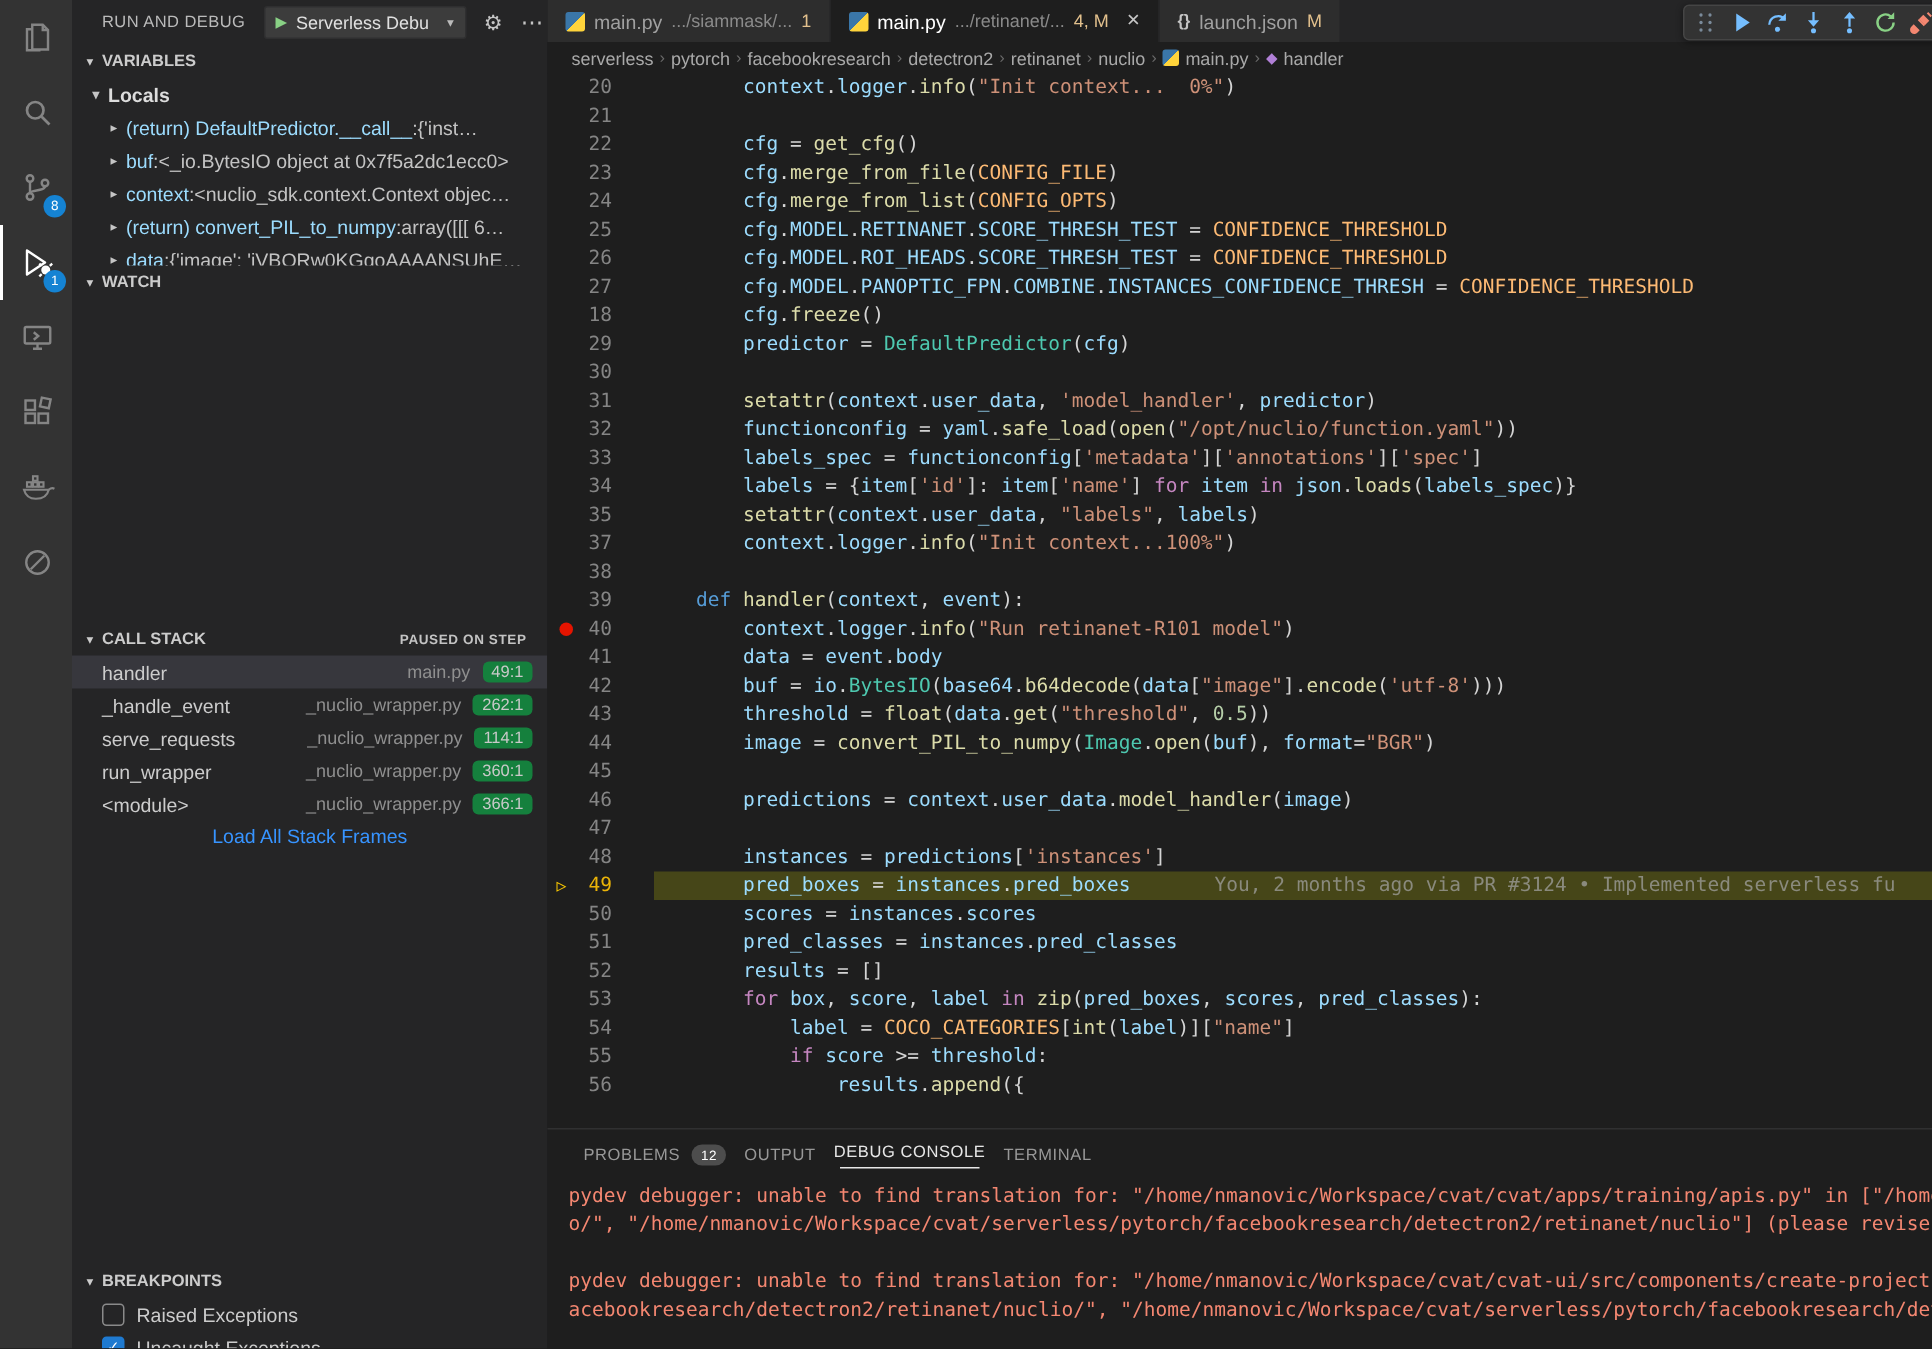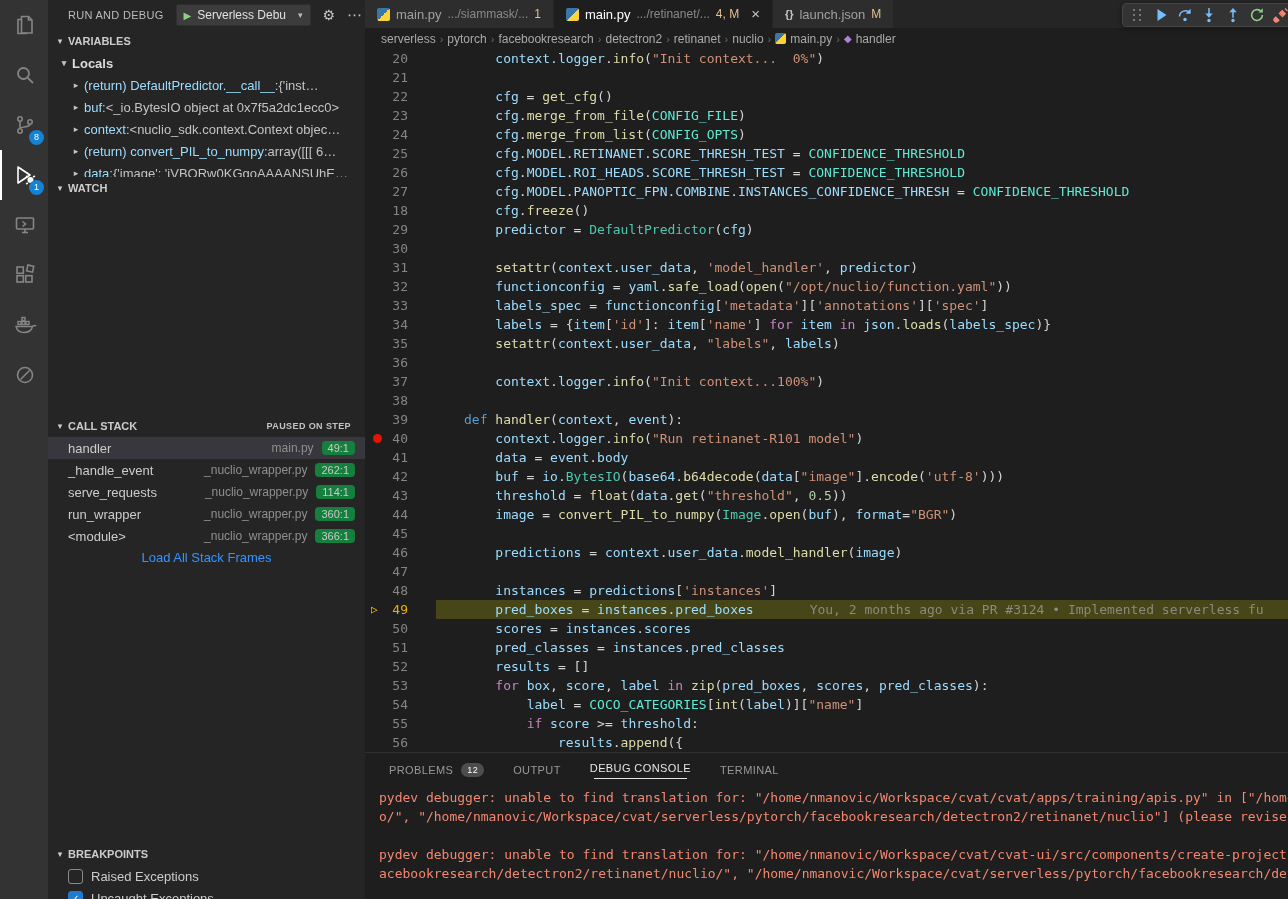--- a/index.html
+++ b/index.html
@@ -73,26 +73,26 @@
 .cl{display:flex;height:19px;line-height:19px;white-space:pre}
 .gut{flex:none;width:71px;display:flex}
 .glyph{width:27px;position:relative;flex:none}
 .bp{position:absolute;left:8px;top:5px;width:9px;height:9px;border-radius:50%;background:#e51400}
 .curarrow{position:absolute;left:6px;top:0;color:#ffcc00;font-size:11px;font-weight:bold}
 .lnum{width:16px;text-align:right;color:#858585;flex:none}
 .ltext{flex:1;padding-left:28px;overflow:hidden}
 .cl.cur .ltext{background:rgba(255,255,0,.18)}
 .cl.cur .lnum{color:#eab308}
 .tk-p{color:#d4d4d4}.tk-v{color:#9cdcfe}.tk-f{color:#dcdcaa}.tk-s{color:#ce9178}
-.tk-k{color:#569cd6}.tk-c{color:#c586c0}.tk-C{color:#5eead4}.tk-n{color:#b5cea8}.tk-t{color:#4ec9b0}
+.tk-k{color:#569cd6}.tk-c{color:#c586c0}.tk-C{color:#fdba74}.tk-n{color:#b5cea8}.tk-t{color:#4ec9b0}
 .blame{color:#8a8a7d;margin-left:56px}
 
 
 .panel{position:absolute;left:0;right:0;bottom:0;height:147px;background:#1e1e1e;border-top:1px solid #303031}
-.ptabs{height:33px;display:flex;align-items:center;gap:29px;padding-left:24px}
+.ptabs{height:33px;display:flex;align-items:center;gap:12px;padding-left:24px}
 .ptab{font-size:11px;color:#989898;letter-spacing:.4px;display:flex;align-items:center;gap:8px;cursor:pointer}
 .ptab.active{color:#e7e7e7}
 .ptab.active .plbl{box-shadow:0 5px 0 -4px #e7e7e7;padding-bottom:4px}
 .pbadge{background:#4d4d4d;color:#fff;border-radius:9px;font-size:9px;padding:2px 6px}
 .console{padding:2px 0 0 14px;font-family:"DejaVu Sans Mono",monospace;font-size:13px;line-height:19px;color:#f48771;white-space:pre;overflow:hidden}
 </style>
 </head>
 <body>
 
 <div class="app">
@@ -425,21 +425,20 @@
         <div class="cl"><div class="gut"><span class="glyph"></span><span class="lnum">26</span></div><div class="ltext"><span class="tk-p">    </span><span class="tk-v">cfg</span><span class="tk-p">.</span><span class="tk-v">MODEL</span><span class="tk-p">.</span><span class="tk-v">ROI_HEADS</span><span class="tk-p">.</span><span class="tk-v">SCORE_THRESH_TEST</span><span class="tk-p"> = </span><span class="tk-C">CONFIDENCE_THRESHOLD</span></div></div>
         <div class="cl"><div class="gut"><span class="glyph"></span><span class="lnum">27</span></div><div class="ltext"><span class="tk-p">    </span><span class="tk-v">cfg</span><span class="tk-p">.</span><span class="tk-v">MODEL</span><span class="tk-p">.</span><span class="tk-v">PANOPTIC_FPN</span><span class="tk-p">.</span><span class="tk-v">COMBINE</span><span class="tk-p">.</span><span class="tk-v">INSTANCES_CONFIDENCE_THRESH</span><span class="tk-p"> = </span><span class="tk-C">CONFIDENCE_THRESHOLD</span></div></div>
         <div class="cl"><div class="gut"><span class="glyph"></span><span class="lnum">18</span></div><div class="ltext"><span class="tk-p">    </span><span class="tk-v">cfg</span><span class="tk-p">.</span><span class="tk-f">freeze</span><span class="tk-p">()</span></div></div>
         <div class="cl"><div class="gut"><span class="glyph"></span><span class="lnum">29</span></div><div class="ltext"><span class="tk-p">    </span><span class="tk-v">predictor</span><span class="tk-p"> = </span><span class="tk-t">DefaultPredictor</span><span class="tk-p">(</span><span class="tk-v">cfg</span><span class="tk-p">)</span></div></div>
         <div class="cl"><div class="gut"><span class="glyph"></span><span class="lnum">30</span></div><div class="ltext"></div></div>
         <div class="cl"><div class="gut"><span class="glyph"></span><span class="lnum">31</span></div><div class="ltext"><span class="tk-p">    </span><span class="tk-f">setattr</span><span class="tk-p">(</span><span class="tk-v">context</span><span class="tk-p">.</span><span class="tk-v">user_data</span><span class="tk-p">, </span><span class="tk-s">'model_handler'</span><span class="tk-p">, </span><span class="tk-v">predictor</span><span class="tk-p">)</span></div></div>
         <div class="cl"><div class="gut"><span class="glyph"></span><span class="lnum">32</span></div><div class="ltext"><span class="tk-p">    </span><span class="tk-v">functionconfig</span><span class="tk-p"> = </span><span class="tk-v">yaml</span><span class="tk-p">.</span><span class="tk-f">safe_load</span><span class="tk-p">(</span><span class="tk-f">open</span><span class="tk-p">(</span><span class="tk-s">"/opt/nuclio/function.yaml"</span><span class="tk-p">))</span></div></div>
         <div class="cl"><div class="gut"><span class="glyph"></span><span class="lnum">33</span></div><div class="ltext"><span class="tk-p">    </span><span class="tk-v">labels_spec</span><span class="tk-p"> = </span><span class="tk-v">functionconfig</span><span class="tk-p">[</span><span class="tk-s">'metadata'</span><span class="tk-p">][</span><span class="tk-s">'annotations'</span><span class="tk-p">][</span><span class="tk-s">'spec'</span><span class="tk-p">]</span></div></div>
         <div class="cl"><div class="gut"><span class="glyph"></span><span class="lnum">34</span></div><div class="ltext"><span class="tk-p">    </span><span class="tk-v">labels</span><span class="tk-p"> = {</span><span class="tk-v">item</span><span class="tk-p">[</span><span class="tk-s">'id'</span><span class="tk-p">]: </span><span class="tk-v">item</span><span class="tk-p">[</span><span class="tk-s">'name'</span><span class="tk-p">] </span><span class="tk-c">for</span><span class="tk-p"> </span><span class="tk-v">item</span><span class="tk-p"> </span><span class="tk-c">in</span><span class="tk-p"> </span><span class="tk-v">json</span><span class="tk-p">.</span><span class="tk-f">loads</span><span class="tk-p">(</span><span class="tk-v">labels_spec</span><span class="tk-p">)}</span></div></div>
         <div class="cl"><div class="gut"><span class="glyph"></span><span class="lnum">35</span></div><div class="ltext"><span class="tk-p">    </span><span class="tk-f">setattr</span><span class="tk-p">(</span><span class="tk-v">context</span><span class="tk-p">.</span><span class="tk-v">user_data</span><span class="tk-p">, </span><span class="tk-s">"labels"</span><span class="tk-p">, </span><span class="tk-v">labels</span><span class="tk-p">)</span></div></div>
-        <div class="cl"><div class="gut"><span class="glyph"></span><span class="lnum">36</span></div><div class="ltext"></div></div>
         <div class="cl"><div class="gut"><span class="glyph"></span><span class="lnum">37</span></div><div class="ltext"><span class="tk-p">    </span><span class="tk-v">context</span><span class="tk-p">.</span><span class="tk-v">logger</span><span class="tk-p">.</span><span class="tk-f">info</span><span class="tk-p">(</span><span class="tk-s">"Init context...100%"</span><span class="tk-p">)</span></div></div>
         <div class="cl"><div class="gut"><span class="glyph"></span><span class="lnum">38</span></div><div class="ltext"></div></div>
         <div class="cl"><div class="gut"><span class="glyph"></span><span class="lnum">39</span></div><div class="ltext"><span class="tk-k">def</span><span class="tk-p"> </span><span class="tk-f">handler</span><span class="tk-p">(</span><span class="tk-v">context</span><span class="tk-p">, </span><span class="tk-v">event</span><span class="tk-p">):</span></div></div>
         <div class="cl"><div class="gut"><span class="glyph"><span class="bp"></span></span><span class="lnum">40</span></div><div class="ltext"><span class="tk-p">    </span><span class="tk-v">context</span><span class="tk-p">.</span><span class="tk-v">logger</span><span class="tk-p">.</span><span class="tk-f">info</span><span class="tk-p">(</span><span class="tk-s">"Run retinanet-R101 model"</span><span class="tk-p">)</span></div></div>
         <div class="cl"><div class="gut"><span class="glyph"></span><span class="lnum">41</span></div><div class="ltext"><span class="tk-p">    </span><span class="tk-v">data</span><span class="tk-p"> = </span><span class="tk-v">event</span><span class="tk-p">.</span><span class="tk-v">body</span></div></div>
         <div class="cl"><div class="gut"><span class="glyph"></span><span class="lnum">42</span></div><div class="ltext"><span class="tk-p">    </span><span class="tk-v">buf</span><span class="tk-p"> = </span><span class="tk-v">io</span><span class="tk-p">.</span><span class="tk-t">BytesIO</span><span class="tk-p">(</span><span class="tk-v">base64</span><span class="tk-p">.</span><span class="tk-f">b64decode</span><span class="tk-p">(</span><span class="tk-v">data</span><span class="tk-p">[</span><span class="tk-s">"image"</span><span class="tk-p">].</span><span class="tk-f">encode</span><span class="tk-p">(</span><span class="tk-s">'utf-8'</span><span class="tk-p">)))</span></div></div>
         <div class="cl"><div class="gut"><span class="glyph"></span><span class="lnum">43</span></div><div class="ltext"><span class="tk-p">    </span><span class="tk-v">threshold</span><span class="tk-p"> = </span><span class="tk-f">float</span><span class="tk-p">(</span><span class="tk-v">data</span><span class="tk-p">.</span><span class="tk-f">get</span><span class="tk-p">(</span><span class="tk-s">"threshold"</span><span class="tk-p">, </span><span class="tk-n">0.5</span><span class="tk-p">))</span></div></div>
         <div class="cl"><div class="gut"><span class="glyph"></span><span class="lnum">44</span></div><div class="ltext"><span class="tk-p">    </span><span class="tk-v">image</span><span class="tk-p"> = </span><span class="tk-f">convert_PIL_to_numpy</span><span class="tk-p">(</span><span class="tk-t">Image</span><span class="tk-p">.</span><span class="tk-f">open</span><span class="tk-p">(</span><span class="tk-v">buf</span><span class="tk-p">), </span><span class="tk-v">format</span><span class="tk-p">=</span><span class="tk-s">"BGR"</span><span class="tk-p">)</span></div></div>
         <div class="cl"><div class="gut"><span class="glyph"></span><span class="lnum">45</span></div><div class="ltext"></div></div>
         <div class="cl"><div class="gut"><span class="glyph"></span><span class="lnum">46</span></div><div class="ltext"><span class="tk-p">    </span><span class="tk-v">predictions</span><span class="tk-p"> = </span><span class="tk-v">context</span><span class="tk-p">.</span><span class="tk-v">user_data</span><span class="tk-p">.</span><span class="tk-f">model_handler</span><span class="tk-p">(</span><span class="tk-v">image</span><span class="tk-p">)</span></div></div>

